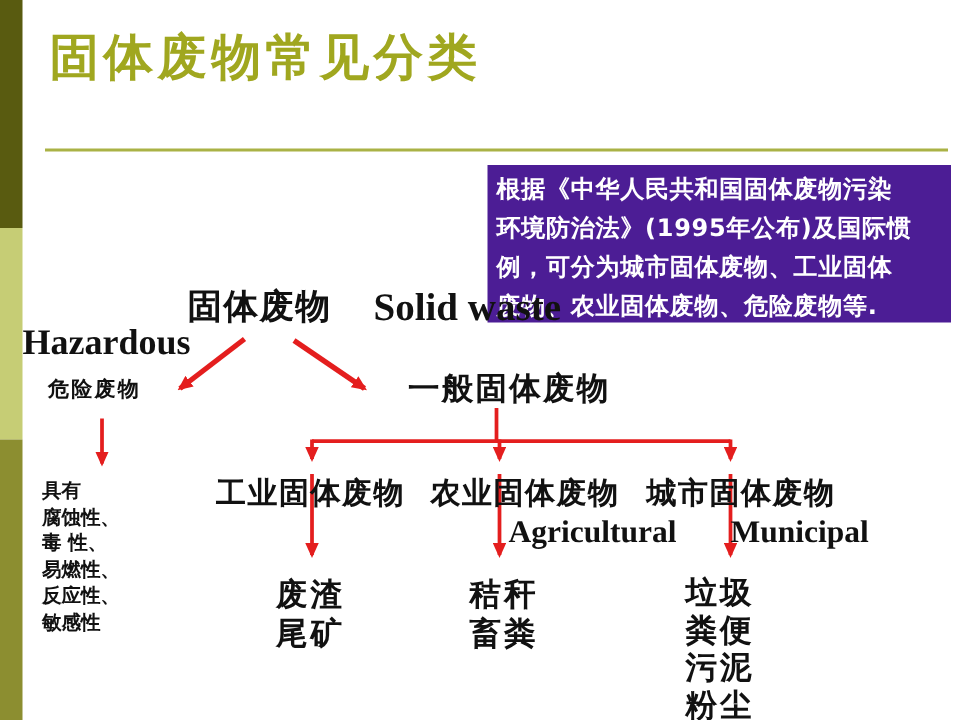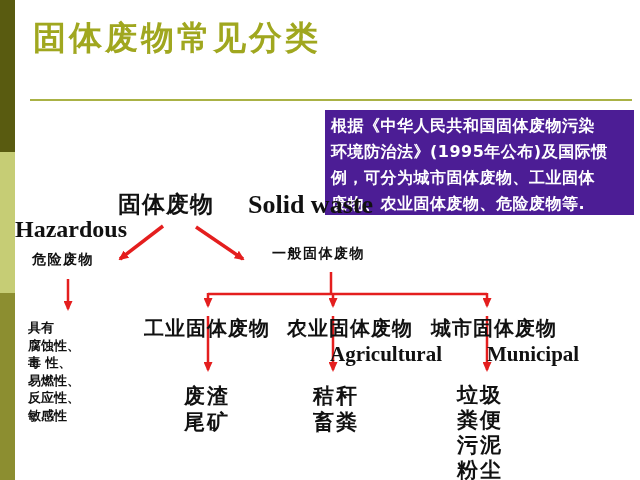--- a/index.html
+++ b/index.html
@@ -21,34 +21,34 @@
   .divider{position:absolute;left:30px;top:99px;width:602px;height:2px;background:#aab245;}
   
   .note{
     position:absolute;left:325px;top:110px;width:297px;height:99px;
     background:#4c1d95;color:#fff;font-weight:bold;font-size:16px;line-height:26px;
     padding:3px 6px;white-space:pre-line;letter-spacing:0.5px;
   }
   
   .node{position:absolute;font-weight:bold;white-space:nowrap;z-index:2;}
   .serif{font-family:"Liberation Serif","DejaVu Serif",serif;}
-  .root{left:118px;top:189px;display:flex;align-items:flex-end;gap:14px;}
+  .root{left:125px;top:189px;display:flex;align-items:flex-end;gap:8px;}
   .root .zh{font-size:23px;letter-spacing:1px;}
   .root .en{font-size:26px;margin-left:20px;}
   .hazardous-en{left:15px;top:216px;font-size:24px;}
   .hazardous-zh{left:32px;top:251px;font-size:14px;letter-spacing:1.5px;}
   .props{
     left:28px;top:319px;width:80px;
     font-size:13px;line-height:17.5px;white-space:pre-line;
   }
-  .general{left:272px;top:245px;font-size:14px;letter-spacing:1.5px;}
+  .general{left:272px;top:245px;font-size:21px;letter-spacing:1.5px;}
   .cat-zh{top:315px;font-size:20px;letter-spacing:1px;}
   .cat-zh.c0{left:144px;} .cat-zh.c1{left:287px;} .cat-zh.c2{left:431px;}
   .cat-en{top:342px;font-size:21px;}
-  .cat-en.c0{left:117px;} .cat-en.c1{left:330px;} .cat-en.c2{left:487px;}
+  .cat-en.c0{left:117px;} .cat-en.c1{left:339px;} .cat-en.c2{left:487px;}
   .items{top:383px;font-size:21px;line-height:26px;white-space:pre-line;letter-spacing:2px;}
   .items.c0{left:184px;} .items.c1{left:313px;text-align:center;} .items.c2{left:457px;line-height:25px;}
   
   .connectors{position:absolute;left:0;top:0;z-index:1;}
 </style>
 </head>
 <body>
 
 <div class="slide">
 

